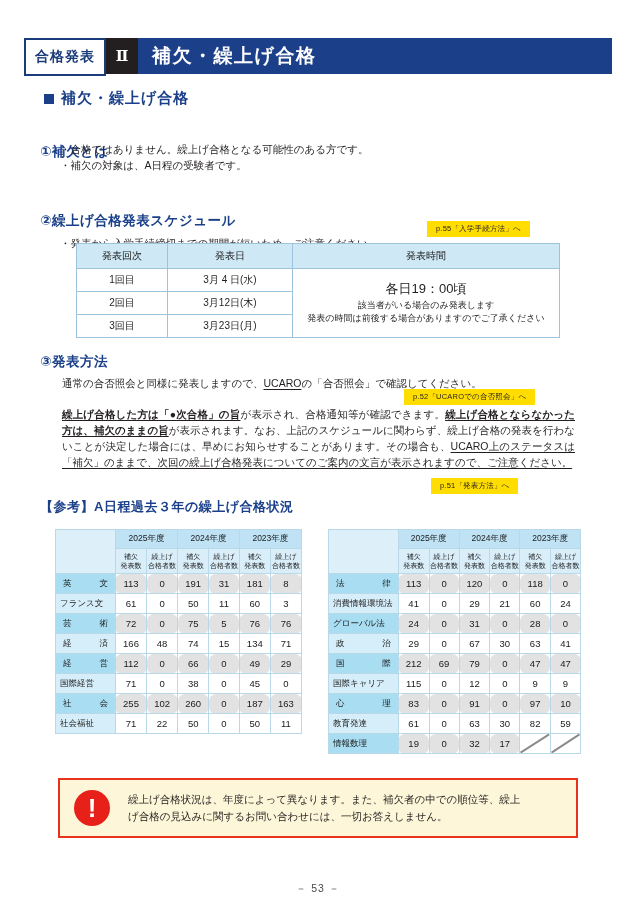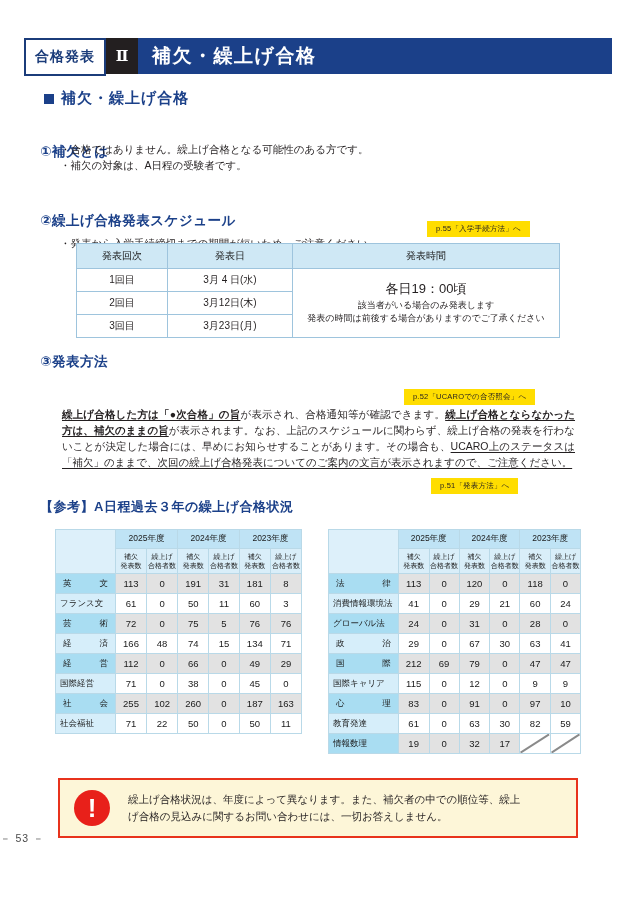--- a/index.html
+++ b/index.html
@@ -88,21 +88,21 @@
 
   
   .dt{position:absolute;border-collapse:collapse;font-size:9px;}
   .dt td,.dt th{border:1px solid #b9d9e8;text-align:center;font-weight:normal;color:#1a1a1a;}
   .dt .yr{background:#bfe3f5;font-size:8.5px;padding:3px 0;margin-top:44px;}
   .dt .sub{background:#d9eef9;font-size:7px;line-height:9px;padding:3px 0;}
   .dt .corner{background:#ddf0fa;border:1px solid #b9d9e8;}
   .dt .nm{font-size:8.5px;padding:3.5px 4px;text-align:left;white-space:nowrap;}
   .dt .num{font-size:9.5px;padding:3.5px 0;}
   .dt tr.odd .nm{background:#a9ddf2;}
-  .dt tr.odd .num{background:#e2e2e2;}
+  .dt tr.odd .num{background:#e2e2e2;border-radius:7px;}
   .dt tr.even .nm{background:#d6eefa;}
   .dt tr.even .num{background:#ffffff;}
   .nm-sp{display:inline-block;width:100%;}
   .nm-sp.spread{display:flex;justify-content:space-between;padding:0 3px;box-sizing:border-box;}
   .slash{position:relative;background:#ffffff !important;}
   .slash svg{position:absolute;left:0;top:0;width:100%;height:100%;}
 
   #tbl-left{left:55px;top:529px;width:247px;}
   #tbl-right{left:328px;top:529px;width:253px;}
   #tbl-left .cn{width:52px;}
@@ -118,21 +118,21 @@
   }
   .warn-icon{
     width:36px;height:36px;border-radius:50%;background:#e8201a;
     flex:0 0 36px;display:flex;align-items:center;justify-content:center;
     color:#fff;font-size:26px;font-weight:bold;line-height:1;
   }
   .warn-txt{font-size:10.5px;line-height:17px;color:#231f20;}
 
   
   .pgno{
-    position:absolute;left:0;top:832px;width:636px;
+    position:absolute;left:0;top:882px;width:636px;text-align:center;
     font-size:10.5px;color:#4a4a4a;letter-spacing:1px;
   }
 </style>
 </head>
 <body>
 
 <div class="page">
 
   <div class="header">
     <div class="hdr-badge">合格発表</div>
@@ -181,20 +181,23 @@
       </tr>
       <tr>
         <td>3回目</td>
         <td>3月23日(月)</td>
       </tr>
     </tbody>
   </table>
 
   <div class="h-num" style="top:353px;">③発表方法</div>
 
+  <div class="para" style="left:62px;top:375px;width:520px;">
+    <span>通常の合否照会と同様に発表しますので、</span><u class="ul">UCARO</u><span>の「合否照会」で確認してください。</span>
+  </div>
 
   <div class="chip" style="left:404px;top:389px;">p.52「UCAROでの合否照会」へ</div>
 
   <div class="para" style="left:62px;top:406px;width:513px;text-align:justify;">
     <b class="bu">繰上げ合格した方は「●次合格」の旨</b><span>が表示され、合格通知等が確認できます。</span><b class="bu">繰上げ合格とならなかった方は、補欠のままの旨</b><span>が表示されます。なお、上記のスケジュールに関わらず、繰上げ合格の発表を行わないことが決定した場合には、早めにお知らせすることがあります。その場合も、</span><u class="ul">UCARO上のステータスは「補欠」のままで、次回の繰上げ合格発表についてのご案内の文言が表示されますので、ご注意ください。</u>
   </div>
 
   <div class="chip" style="left:431px;top:478px;">p.51「発表方法」へ</div>
 
   <div class="ref-h">【参考】A日程過去３年の繰上げ合格状況</div>

